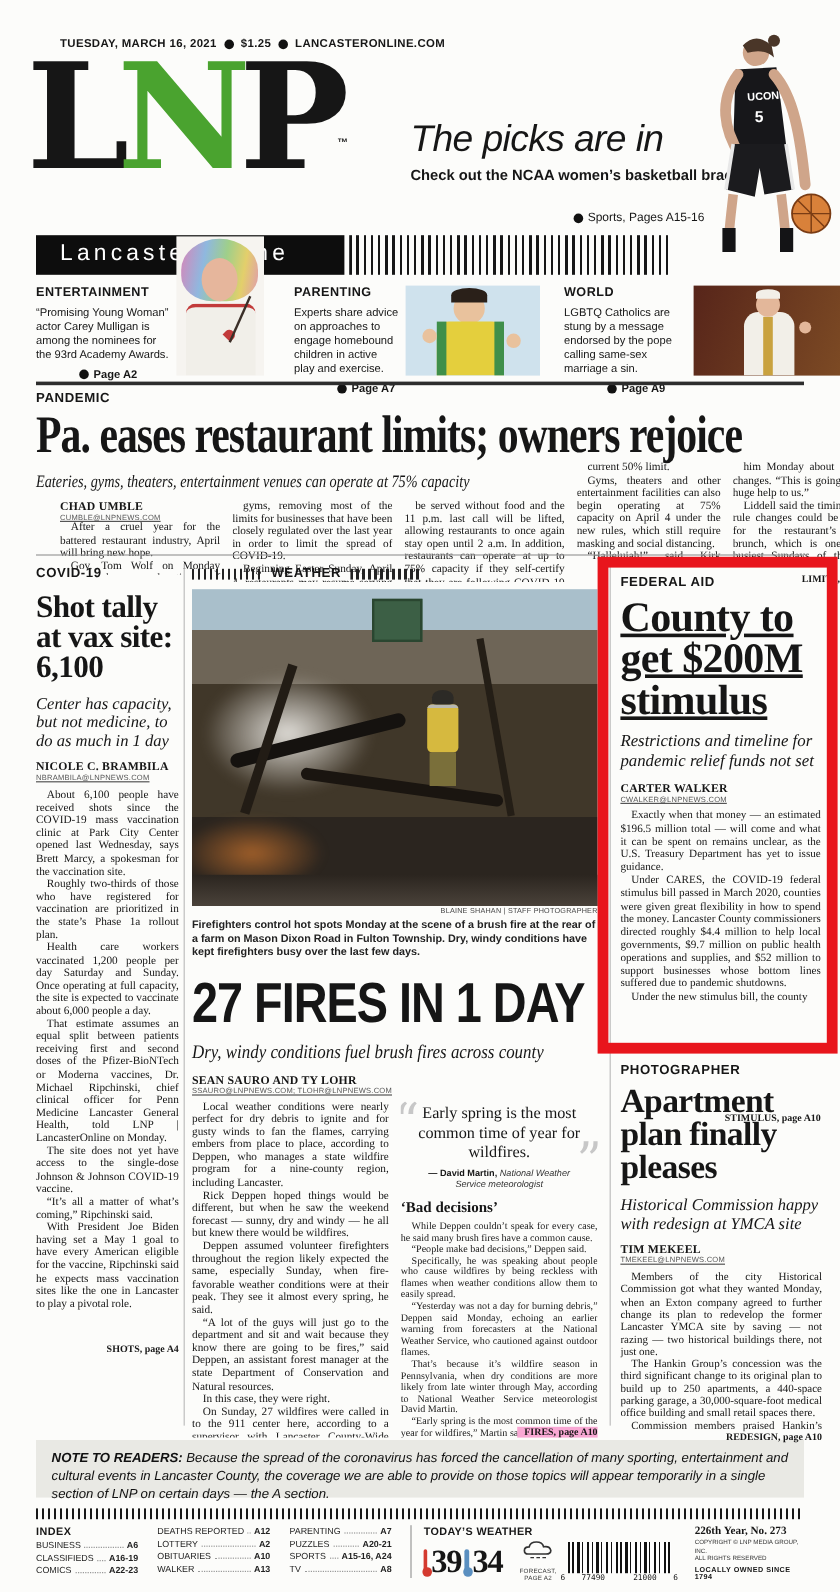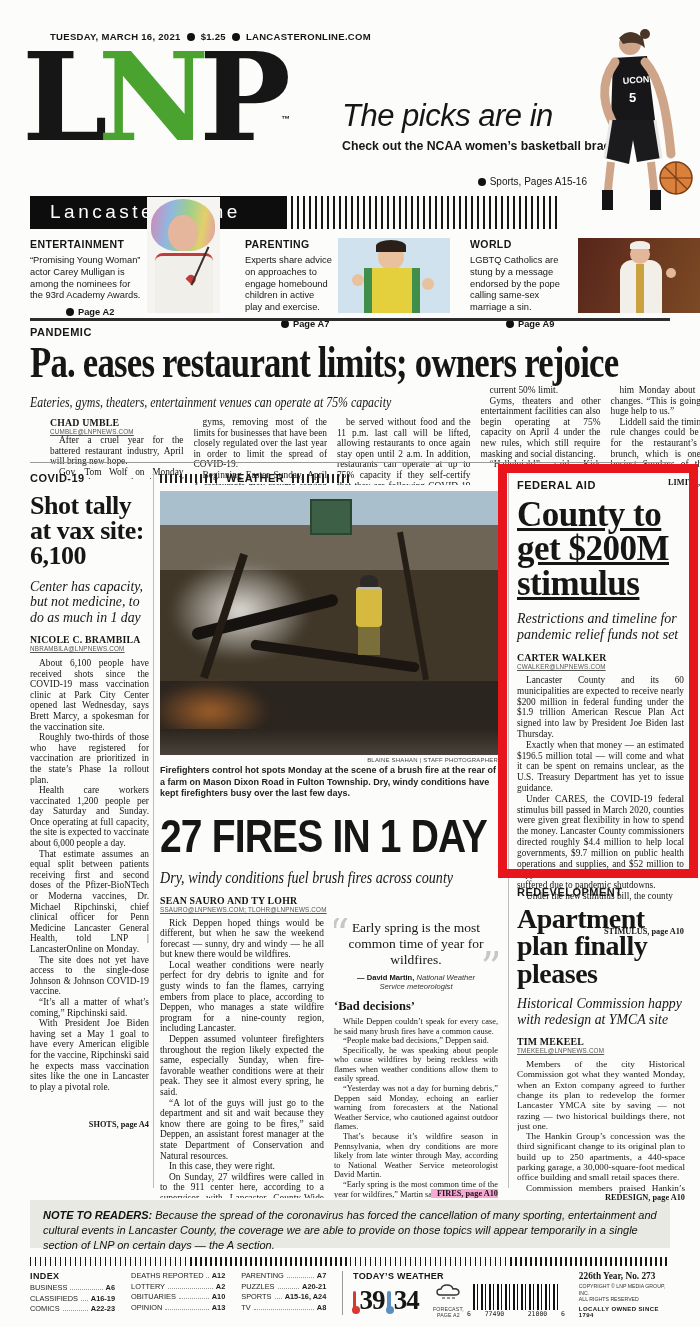--- a/index.html
+++ b/index.html
@@ -333,22 +333,22 @@
     <div class="credit">BLAINE SHAHAN | STAFF PHOTOGRAPHER</div>
     <div class="caption">Firefighters control hot spots Monday at the scene of a brush fire at the rear of a farm on Mason Dixon Road in Fulton Township. Dry, windy conditions have kept firefighters busy over the last few days.</div>
     <div class="fires-headline">27 FIRES IN 1 DAY</div>
     <div class="deck fires-deck">Dry, windy conditions fuel brush fires across county</div>
     <div class="fires-byline">
       <div class="byline-name">SEAN SAURO AND TY LOHR</div>
       <div class="byline-mail">SSAURO@LNPNEWS.COM; TLOHR@LNPNEWS.COM</div>
     </div>
     <div class="fires-cols" style="position:relative;">
       <div class="fires-col body-text">
+          <p>Local weather conditions were nearly perfect for dry debris to ignite and for gusty winds to fan the flames, carrying embers from place to place, according to Deppen, who manages a state wildfire program for a nine-county region, including Lancaster.</p>
           <p>Rick Deppen hoped things would be different, but when he saw the weekend forecast — sunny, dry and windy — he all but knew there would be wildfires.</p>
-          <p>Local weather conditions were nearly perfect for dry debris to ignite and for gusty winds to fan the flames, carrying embers from place to place, according to Deppen, who manages a state wildfire program for a nine-county region, including Lancaster.</p>
           <p>Deppen assumed volunteer firefighters throughout the region likely expected the same, especially Sunday, when fire-favorable weather conditions were at their peak. They see it almost every spring, he said.</p>
           <p>“A lot of the guys will just go to the department and sit and wait because they know there are going to be fires,” said Deppen, an assistant forest manager at the state Department of Conservation and Natural resources.</p>
           <p>In this case, they were right.</p>
           <p>On Sunday, 27 wildfires were called in to the 911 center here, according to a supervisor with Lancaster County-Wide Communications.</p>
         </div>
       <div class="fires-col">
         <div class="pullquote">
           <span class="pq-open">“</span>
           <div class="pq-text">Early spring is the most common time of year for wildfires.</div>
           <span class="pq-close">”</span>
@@ -373,31 +373,30 @@
 
   <div class="stimulus">
     <div class="kicker">FEDERAL AID</div>
     <div class="st-headline">County to get $200M stimulus</div>
     <div class="deck st-deck">Restrictions and timeline for pandemic relief funds not set</div>
     <div class="byline">
       <div class="byline-name">CARTER WALKER</div>
       <div class="byline-mail">CWALKER@LNPNEWS.COM</div>
     </div>
     <div class="body-text">
-        <p>Lancaster County and its 60 municipalities are expected to receive nearly $200 million in federal funding under the $1.9 trillion American Rescue Plan Act signed into law by President Joe Biden last Thursday.</p>
         <p>Exactly when that money — an estimated $196.5 million total — will come and what it can be spent on remains unclear, as the U.S. Treasury Department has yet to issue guidance.</p>
         <p>Under CARES, the COVID-19 federal stimulus bill passed in March 2020, counties were given great flexibility in how to spend the money. Lancaster County commissioners directed roughly $4.4 million to help local governments, $9.7 million on public health operations and supplies, and $52 million to support businesses whose bottom lines suffered due to pandemic shutdowns.</p>
         <p>Under the new stimulus bill, the county</p>
       </div>
     <div class="jump">STIMULUS, page A10</div>
   </div>
   <div class="redbox"></div>
 
   <div class="apt">
-    <div class="kicker">REDEVELOPMENT</div>
+    <div class="kicker">PHOTOGRAPHER</div>
     <div class="apt-headline">Apartment plan finally pleases</div>
     <div class="deck apt-deck">Historical Commission happy with redesign at YMCA site</div>
     <div class="byline">
       <div class="byline-name">TIM MEKEEL</div>
       <div class="byline-mail">TMEKEEL@LNPNEWS.COM</div>
     </div>
     <div class="body-text">
         <p>Members of the city Historical Commission got what they wanted Monday, when an Exton company agreed to further change its plan to redevelop the former Lancaster YMCA site by saving — not razing — two historical buildings there, not just one.</p>
         <p>The Hankin Group’s concession was the third significant change to its original plan to build up to 250 apartments, a 440-space parking garage, a 30,000-square-foot medical office building and small retail spaces there.</p>
         <p>Commission members praised Hankin’s conceptual redesign of its plan as “brilliant,”</p>
@@ -438,21 +437,21 @@
           <span>LOTTERY</span>
           <span class="lead-dots"></span>
           <span class="pg">A2</span>
         </div>
       <div class="idx-row">
           <span>OBITUARIES</span>
           <span class="lead-dots"></span>
           <span class="pg">A10</span>
         </div>
       <div class="idx-row">
-          <span>OPINION</span>
+          <span>WALKER</span>
           <span class="lead-dots"></span>
           <span class="pg">A13</span>
         </div>
     </div>
     <div class="idx-col">
       <div class="idx-row">
           <span>PARENTING</span>
           <span class="lead-dots"></span>
           <span class="pg">A7</span>
         </div>

